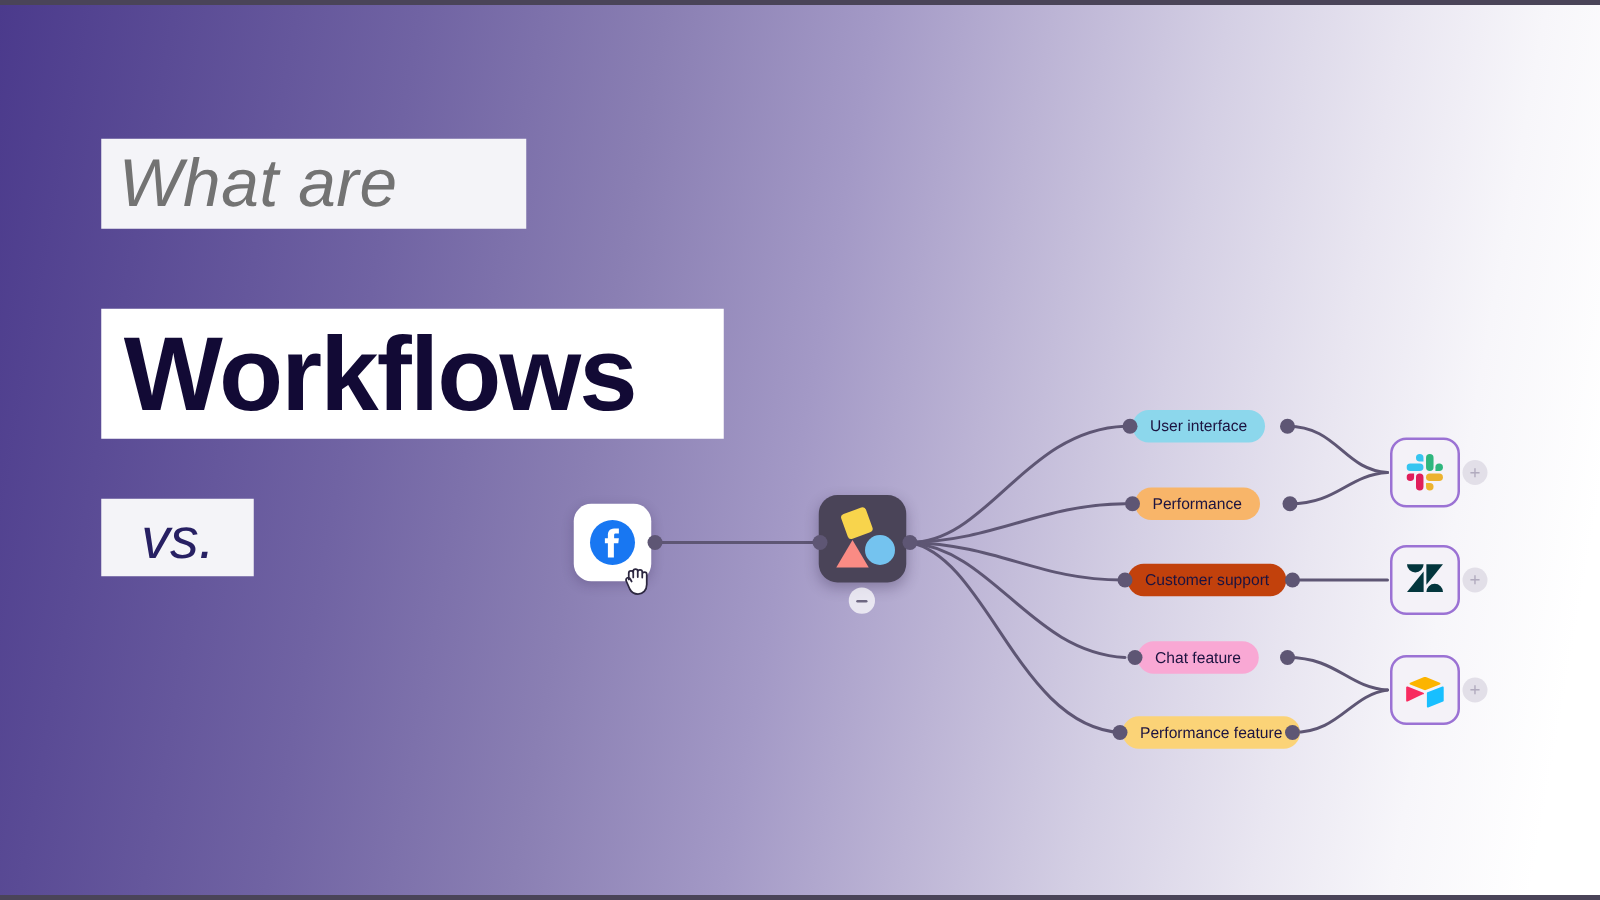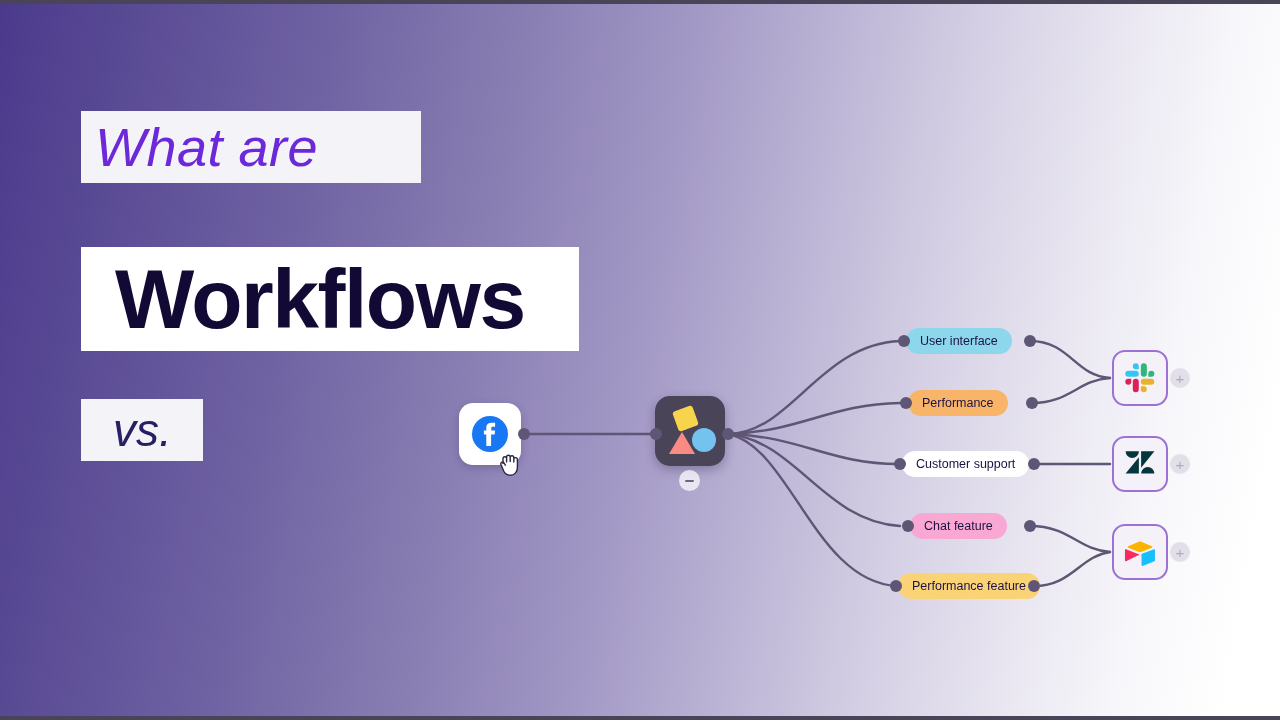--- a/index.html
+++ b/index.html
@@ -73,30 +73,30 @@
     width: 340px;
     height: 72px;
     background: #f4f4f8;
     padding-left: 14px;
     box-sizing: border-box;
   }
   #hl-what .txt {
     font-size: 54px;
     font-style: italic;
     font-weight: 300;
-    color: #6d28d9;
+    color: #737373;
     letter-spacing: 0.5px;
   }
 
   #hl-workflows {
     left: 81px;
     top: 247px;
     width: 498px;
     height: 104px;
-    padding-left: 34px;
+    padding-left: 18px;
     box-sizing: border-box;
   }
   #hl-workflows .txt {
     font-size: 84px;
     font-weight: 700;
     color: #120a35;
     letter-spacing: -1.5px;
   }
 
   #hl-vs {
@@ -356,21 +356,21 @@
     </div>
     <div class="port" style="left:898px; top:335px;"></div>
     <div class="port" style="left:1024px; top:335px;"></div>
 
     <div class="pill" id="pill-1" style="left:908px; top:390px; background:#f8b569;text-align:right;">
       <span>Performance</span>
     </div>
     <div class="port" style="left:900px; top:397px;"></div>
     <div class="port" style="left:1026px; top:397px;"></div>
 
-    <div class="pill" id="pill-2" style="left:902px; top:451px; background:#ffffff;">
+    <div class="pill" id="pill-2" style="left:902px; top:451px; background:#c2410c;">
       <span>Customer support</span>
     </div>
     <div class="port" style="left:894px; top:458px;"></div>
     <div class="port" style="left:1028px; top:458px;"></div>
 
     <div class="pill" id="pill-3" style="left:910px; top:513px; background:#f9a8d4;">
       <span>Chat feature</span>
     </div>
     <div class="port" style="left:902px; top:520px;"></div>
     <div class="port" style="left:1024px; top:520px;"></div>

